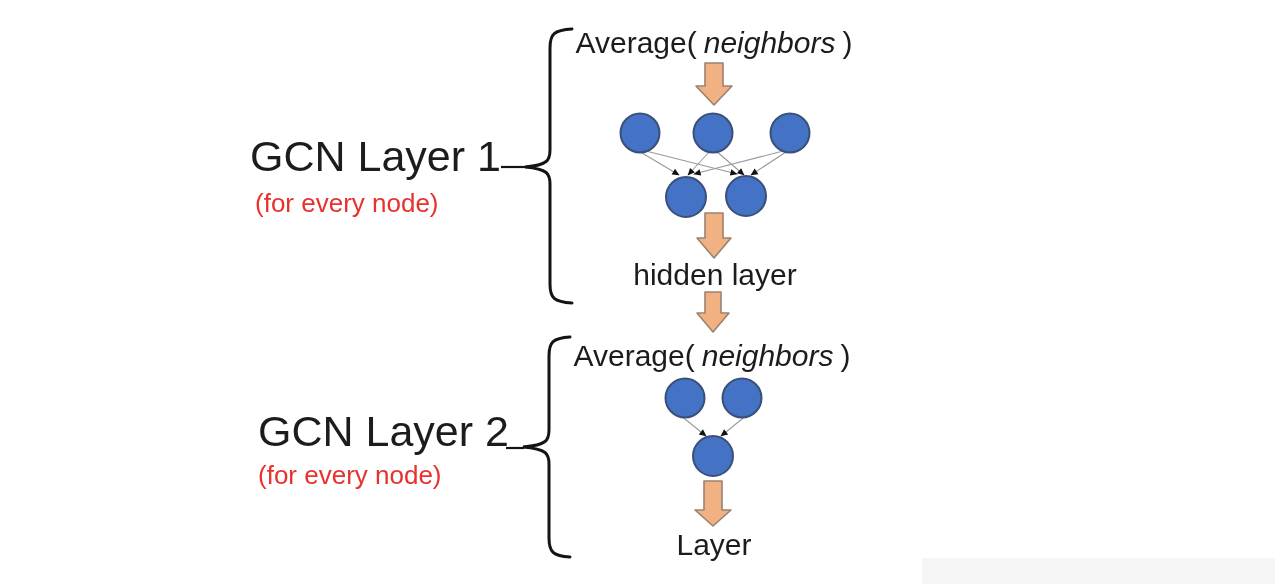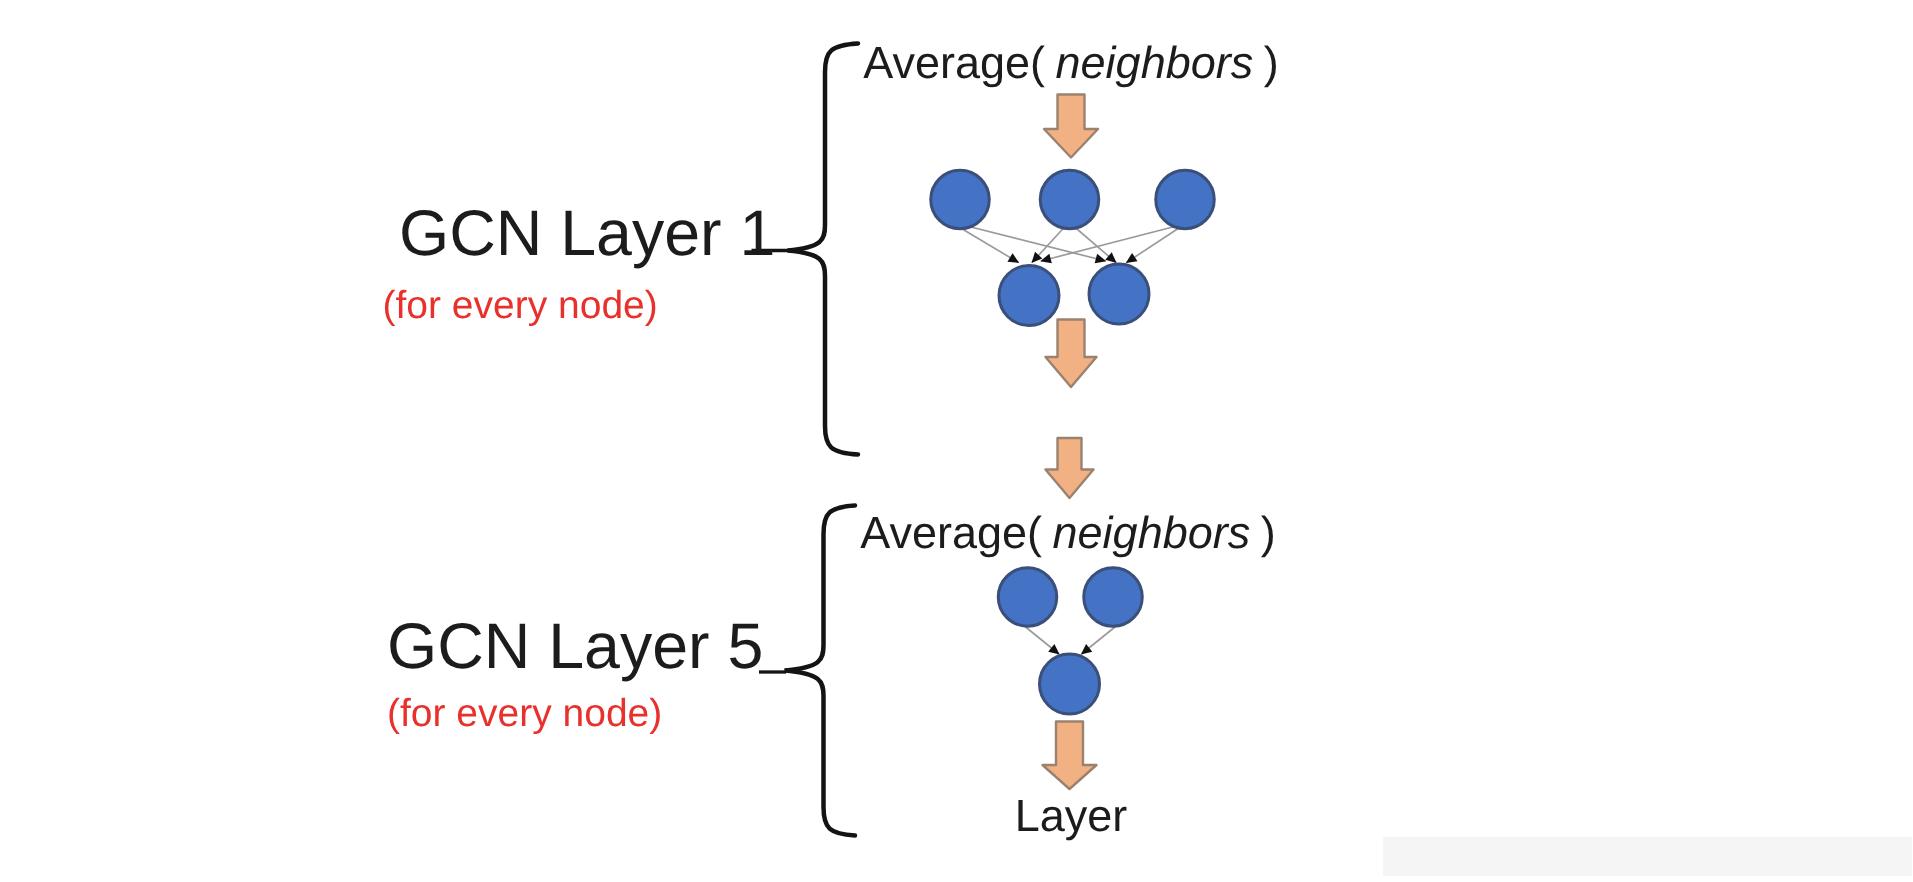--- a/index.html
+++ b/index.html
@@ -80,27 +80,28 @@
       <circle class="node" cx="685" cy="398" r="19.5"></circle>
       <circle class="node" cx="742" cy="398" r="19.5"></circle>
       <circle class="node" cx="713" cy="456" r="20"></circle>
     </g>
 
     <path class="block-arrow" d="M704,481 L722,481 L722,510 L731,510 L713,526 L695,510 L704,510 Z"></path>
   </svg>
 
   <div class="label avg-label centered" style="left:714px;top:28px;"><span>Average(</span><span class="arg">neighbors</span><span>)</span></div>
 
-  <div class="label section-title" style="left:266px;top:135px;">GCN Layer 1</div>
+  <div class="label section-title" style="left:250px;top:135px;">GCN Layer 1</div>
 
   <div class="label section-sub" style="left:255px;top:190px;">(for every node)</div>
 
+  <div class="label small-label centered" style="left:715px;top:260px;">hidden layer</div>
 
   <div class="label avg-label centered" style="left:712px;top:341px;"><span>Average(</span><span class="arg">neighbors</span><span>)</span></div>
 
-  <div class="label section-title" style="left:258px;top:410px;">GCN Layer 5</div>
+  <div class="label section-title" style="left:258px;top:410px;">GCN Layer 2</div>
 
   <div class="label section-sub" style="left:258px;top:462px;">(for every node)</div>
 
   <div class="label small-label centered" style="left:714px;top:530px;">Layer</div>
 
   <div class="corner-band"></div>
 </div>
 
 </body></html>

